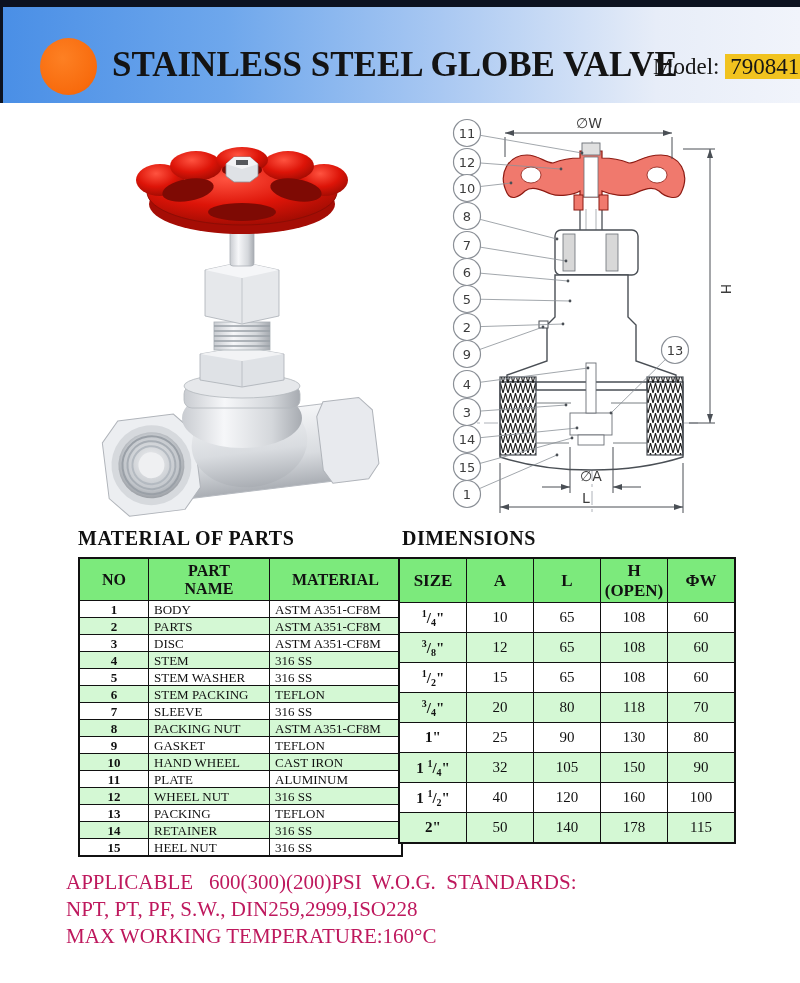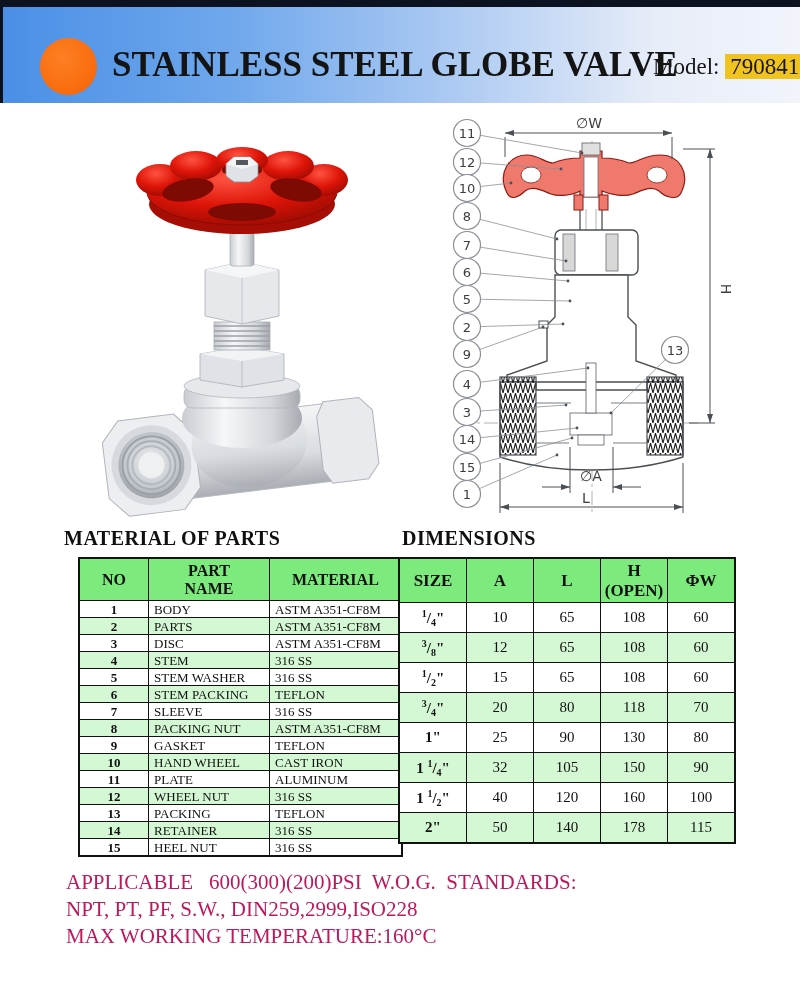--- a/index.html
+++ b/index.html
@@ -26,21 +26,21 @@
   .model{position:absolute;left:650px;top:47px;font-size:23px;color:#161616;white-space:nowrap;}
   .model-badge{background:var(--gold);padding:0 5px;}
 
   
   .photo-wrap{position:absolute;left:92px;top:118px;width:302px;height:408px;}
   .diagram-wrap{position:absolute;left:443px;top:113px;width:360px;height:415px;}
   svg{display:block;}
 
   
   .sec-h{position:absolute;font-size:20px;font-weight:bold;color:#101010;letter-spacing:.5px;}
-  .sec-h.materials{left:64px;top:527px;}
+  .sec-h.materials{left:78px;top:527px;}
   .sec-h.dims{left:402px;top:527px;}
 
   
   table{border-collapse:collapse;background:#fff;}
   th,td{border:1px solid #111;color:#111;}
   .mat-table{position:absolute;left:78px;top:557px;font-size:13px;border:2px solid #111;}
   .mat-table th{height:41px;font-size:16px;background:var(--th-green);padding:0 22px;}
   .mat-table td{height:16px;padding:0 5px;line-height:1;}
   .mat-table td.no{width:48px;text-align:center;font-weight:bold;}
   .mat-table td.pn{width:110px;}

